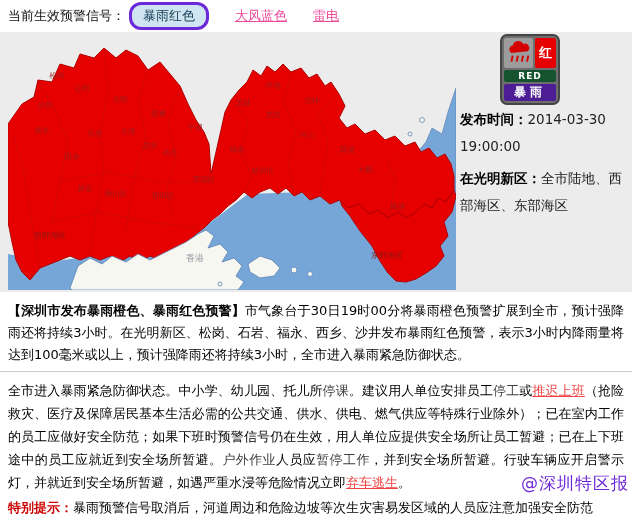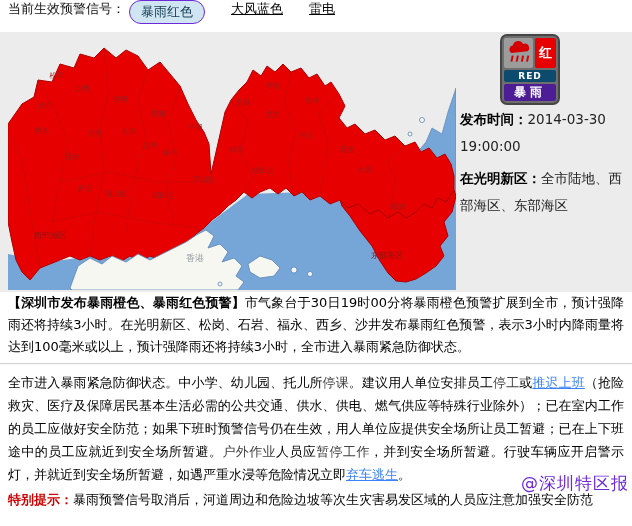--- a/index.html
+++ b/index.html
@@ -2,66 +2,66 @@
 <html><head>
 <meta charset="utf-8">
 <style>
   * { margin:0; padding:0; box-sizing:border-box; }
   html,body { width:632px; height:526px; background:#fff; overflow:hidden;
     font-family:"DejaVu Sans","Liberation Sans",sans-serif; color:#000; }
   #page { position:relative; width:632px; height:526px; }
 
   
   .topbar { position:absolute; top:0; left:0; width:632px; height:32px;
-    background:#fff; display:flex; align-items:flex-start; padding-left:8px; font-size:13px; }
+    background:#fff; display:flex; align-items:center; padding-left:8px; font-size:13px; }
   .topbar-label { color:#111; }
   .tab-pill { display:inline-block; margin-left:4px; padding:2px 11px;
-    background:#cfe6f2; border:1px solid #6d28d9; border-radius:12px;
+    background:#cfe6f2; border:3px solid #6d28d9; border-radius:12px;
     color:#143a52; cursor:default; }
-  .warn-link { margin-left:26px; color:#000000; text-decoration:underline; cursor:pointer; }
+  .warn-link { margin-left:26px; color:#ec4899; text-decoration:underline; cursor:pointer; }
 
   
   .panel { position:absolute; top:32px; left:0; width:632px; height:260px; background:#ececec; }
   .signal-link { position:absolute; left:394px; top:8px; font-size:13px;
     color:#8a97a3; cursor:pointer; }
   .map-svg { position:absolute; left:8px; top:10px; }
   .d-label { font-size:7.5px; fill:#9b1c1c; text-anchor:middle; }
   .sea-label { font-size:8px; fill:#8e1616; text-anchor:middle; }
   .hk-label { font-size:9px; fill:#9aa0a6; text-anchor:middle; }
 
   
   .alert-icon { position:absolute; left:500px; top:2px; width:60px; height:71px;
     background:#6e6e6e; border:2px solid #454545; border-radius:7px;
     padding:2px; display:flex; flex-direction:column; gap:2px; }
   .ai-row1 { display:flex; gap:2px; height:33px; }
   .ai-cloudbox { flex:1; background:#9c9c9c; border-radius:2px;
     display:flex; align-items:center; justify-content:center; }
   .ai-hong { width:21px; background:#e60000; border-radius:2px; color:#fff;
     font-size:13px; font-weight:bold; display:flex; align-items:center; justify-content:center; }
-  .ai-red { height:12px; background:#0c4a6e; border-radius:2px; color:#fff;
+  .ai-red { height:12px; background:#14532d; border-radius:2px; color:#fff;
     font-size:9px; font-weight:bold; text-align:center; line-height:12px; letter-spacing:1px; }
   .ai-baoyu { flex:1; background:#4c1d95; border-radius:2px; color:#fff;
     font-size:12px; font-weight:bold; text-align:center; display:flex;
     align-items:center; justify-content:center; letter-spacing:4px; }
 
   .issue-block { position:absolute; left:460px; top:74px; width:172px;
     font-size:13.5px; line-height:26px; color:#222; }
   .issue-item b { color:#000;font-family:Liberation Serif, serif; }
   .issue-item + .issue-item { margin-top:6px; }
 
   
   .content { position:absolute; top:292px; left:0; width:632px; }
-  .headline { margin:0 8px 5px; font-size:13px; line-height:22px; text-align:justify; }
+  .headline { margin:8px 8px 5px; font-size:13px; line-height:22px; text-align:justify; }
   .hl-title { font-weight:bold; }
   .divider { border-top:1px solid #d0d0d0; border-bottom:1px solid #fafafa; margin:0; }
   .section { margin:6px 8px 0; }
   .sec-title { font-size:13.5px; font-weight:bold; margin-bottom:3px; }
   .sec-body { font-size:13px; line-height:23px; text-align:justify; }
   .rt { color:#404040; }
-  .rtu { color:#3b82f6; text-decoration:underline; }
+  .rtu { color:#ef4444; text-decoration:underline; }
   .special { margin:2px 8px 0; font-size:13px; line-height:23px; }
   .special-label { color:#cc0000; font-weight:bold; }
 
   
   .watermark { position:absolute; right:3px; top:472px; text-align:right;
     color:#6d28d9; z-index:5; pointer-events:none; }
   .wm1 { font-size:17px; letter-spacing:1px; }
   .wm2 { font-size:17px; }
 </style>
 </head>

